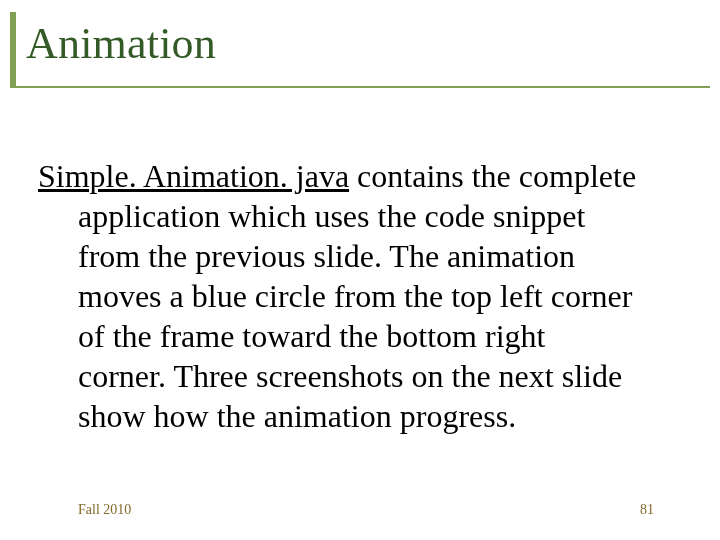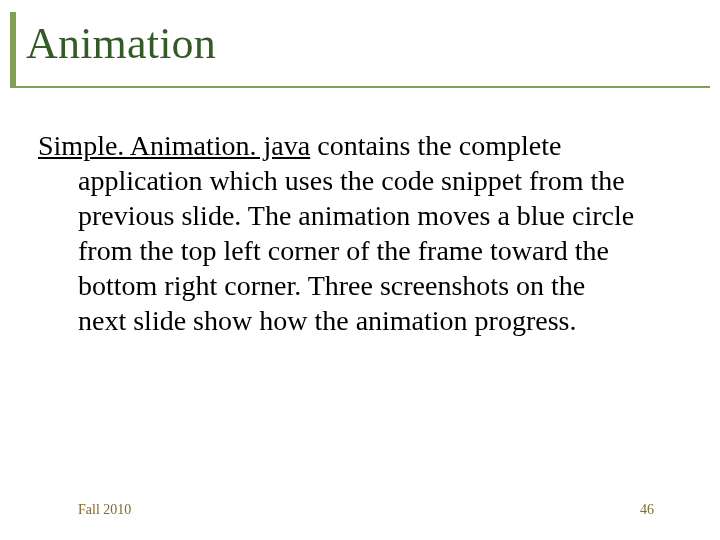--- a/index.html
+++ b/index.html
@@ -36,23 +36,23 @@
     position: absolute;
     left: 10px;
     top: 86px;
     width: 700px;
     height: 2px;
     background: #7e9f54;
   }
   .body-text {
     position: absolute;
     left: 38px;
-    top: 128px;
+    top: 156px;
     width: 600px;
-    font-size: 28px;
+    font-size: 32px;
     line-height: 1.25;
     color: #000000;
   }
   .body-text .hang {
     display: block;
     padding-left: 40px;
     text-indent: -40px;
   }
   .link {
     text-decoration: underline;
@@ -83,15 +83,15 @@
 
   <h1 class="title">Animation</h1>
 
   <div class="title-rule"></div>
 
   <div class="body-text">
     <span class="hang"><a class="link" href="#">Simple. Animation. java</a><span> contains the complete application which uses the code snippet from the previous slide.  The animation moves a blue circle from the top left corner of the frame toward the bottom right corner.  Three screenshots on the next slide show how the animation progress.</span></span>
   </div>
 
   <div class="footer-left">Fall 2010</div>
-  <div class="footer-right">46</div>
+  <div class="footer-right">81</div>
 
 </div>
 
 </body></html>

